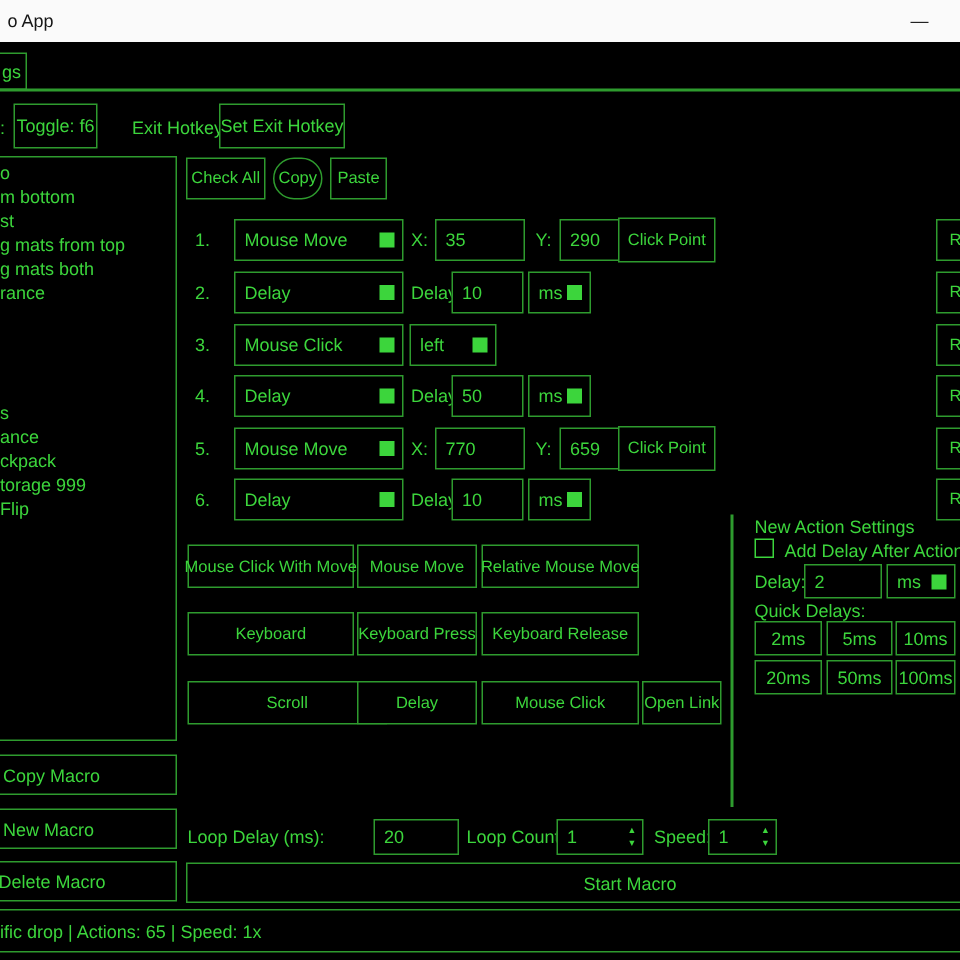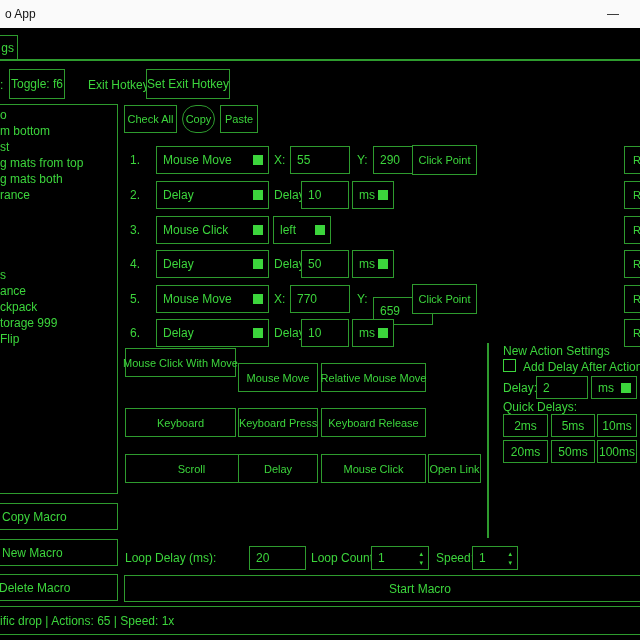--- a/index.html
+++ b/index.html
@@ -87,21 +87,21 @@
   <div class="abs btn" style="left:124px;top:105px;width:53px;height:28px;">Check All</div>
   <div class="abs btn" style="left:182px;top:105px;width:33px;height:28px;border-radius:14px;">Copy</div>
   <div class="abs btn" style="left:220px;top:105px;width:38px;height:28px;">Paste</div>
 
   <span class="abs num" style="left:130px;top:146px;">1.</span>
   <div class="abs dd" style="left:156px;top:146px;width:113px;height:28px;">
     <span>Mouse Move</span>
     <span class="sq"></span>
   </div>
   <span class="abs lbl" style="left:274px;top:153px;">X:</span>
-  <div class="abs field" style="left:290px;top:146px;width:60px;height:28px;">55</div>
+  <div class="abs field" style="left:290px;top:146px;width:60px;height:28px;">35</div>
   <span class="abs lbl" style="left:357px;top:153px;">Y:</span>
   <div class="abs field" style="left:373px;top:146px;width:60px;height:28px;">290</div>
   <div class="abs btn" style="left:412px;top:145px;width:65px;height:30px;">Click Point</div>
   <div class="abs btn" style="left:624px;top:146px;width:42px;height:28px;justify-content:flex-start;padding-left:8px;">R</div>
 
   <span class="abs num" style="left:130px;top:181px;">2.</span>
   <div class="abs dd" style="left:156px;top:181px;width:113px;height:28px;">
     <span>Delay</span>
     <span class="sq"></span>
   </div>
@@ -138,38 +138,38 @@
   <div class="abs btn" style="left:624px;top:250px;width:42px;height:28px;justify-content:flex-start;padding-left:8px;">R</div>
 
   <span class="abs num" style="left:130px;top:285px;">5.</span>
   <div class="abs dd" style="left:156px;top:285px;width:113px;height:28px;">
     <span>Mouse Move</span>
     <span class="sq"></span>
   </div>
   <span class="abs lbl" style="left:274px;top:292px;">X:</span>
   <div class="abs field" style="left:290px;top:285px;width:60px;height:28px;">770</div>
   <span class="abs lbl" style="left:357px;top:292px;">Y:</span>
-  <div class="abs field" style="left:373px;top:297px;width:60px;height:28px;">659</div>
+  <div class="abs field" style="left:373px;top:285px;width:60px;height:28px;">659</div>
   <div class="abs btn" style="left:412px;top:284px;width:65px;height:30px;">Click Point</div>
   <div class="abs btn" style="left:624px;top:285px;width:42px;height:28px;justify-content:flex-start;padding-left:8px;">R</div>
 
   <span class="abs num" style="left:130px;top:319px;">6.</span>
   <div class="abs dd" style="left:156px;top:319px;width:113px;height:28px;">
     <span>Delay</span>
     <span class="sq"></span>
   </div>
   <span class="abs lbl" style="left:274px;top:326px;">Delay:</span>
   <div class="abs field" style="left:301px;top:319px;width:48px;height:28px;">10</div>
   <div class="abs dd" style="left:352px;top:319px;width:42px;height:28px;">
     <span>ms</span>
     <span class="sq"></span>
   </div>
   <div class="abs btn" style="left:624px;top:319px;width:42px;height:28px;justify-content:flex-start;padding-left:8px;">R</div>
 
-  <div class="abs btn" style="left:125px;top:348px;width:111px;height:29px;">Mouse Click With Move</div>
+  <div class="abs btn" style="left:125px;top:363px;width:111px;height:29px;">Mouse Click With Move</div>
   <div class="abs btn" style="left:238px;top:363px;width:80px;height:29px;">Mouse Move</div>
   <div class="abs btn" style="left:125px;top:408px;width:111px;height:29px;">Keyboard</div>
 
   <div class="abs btn" style="left:321px;top:363px;width:105px;height:29px;">Relative Mouse Move</div>
   <div class="abs btn" style="left:238px;top:408px;width:80px;height:29px;">Keyboard Press</div>
   <div class="abs btn" style="left:321px;top:408px;width:105px;height:29px;">Keyboard Release</div>
 
   <div class="abs btn" style="left:125px;top:454px;width:133px;height:29px;text-align:right;">Scroll</div>
   <div class="abs btn" style="left:238px;top:454px;width:80px;height:29px;">Delay</div>
   <div class="abs btn" style="left:321px;top:454px;width:105px;height:29px;">Mouse Click</div>

